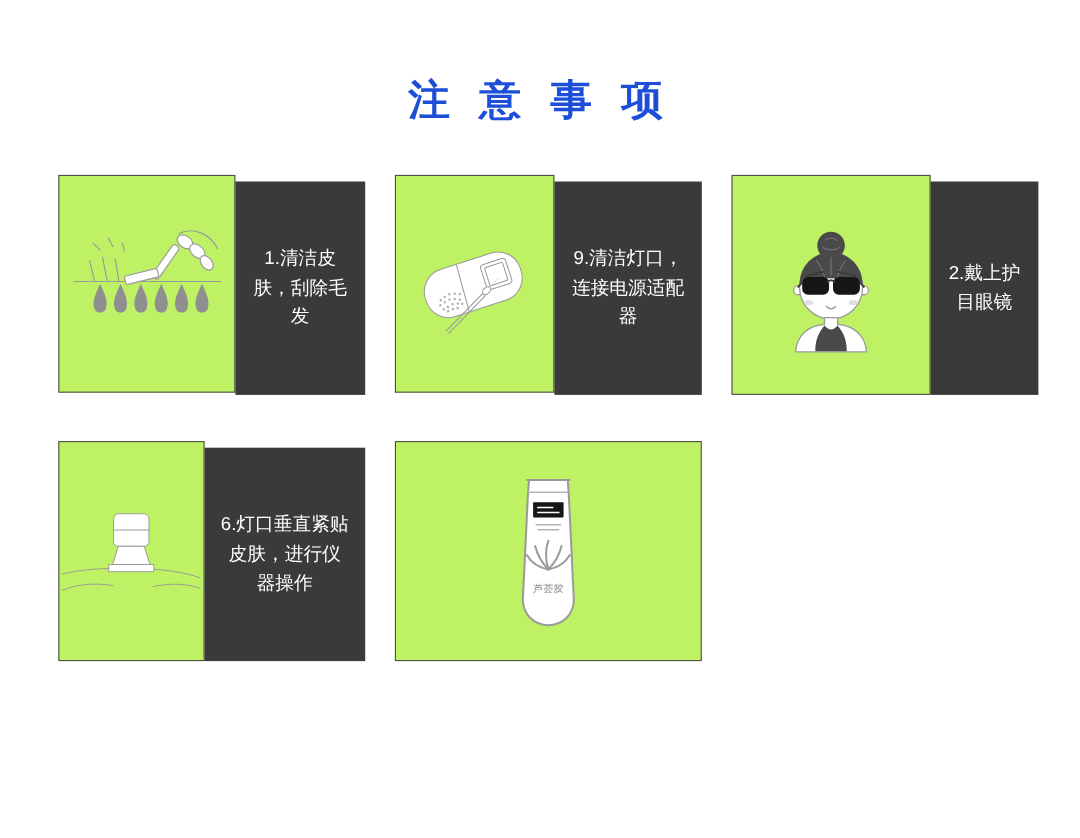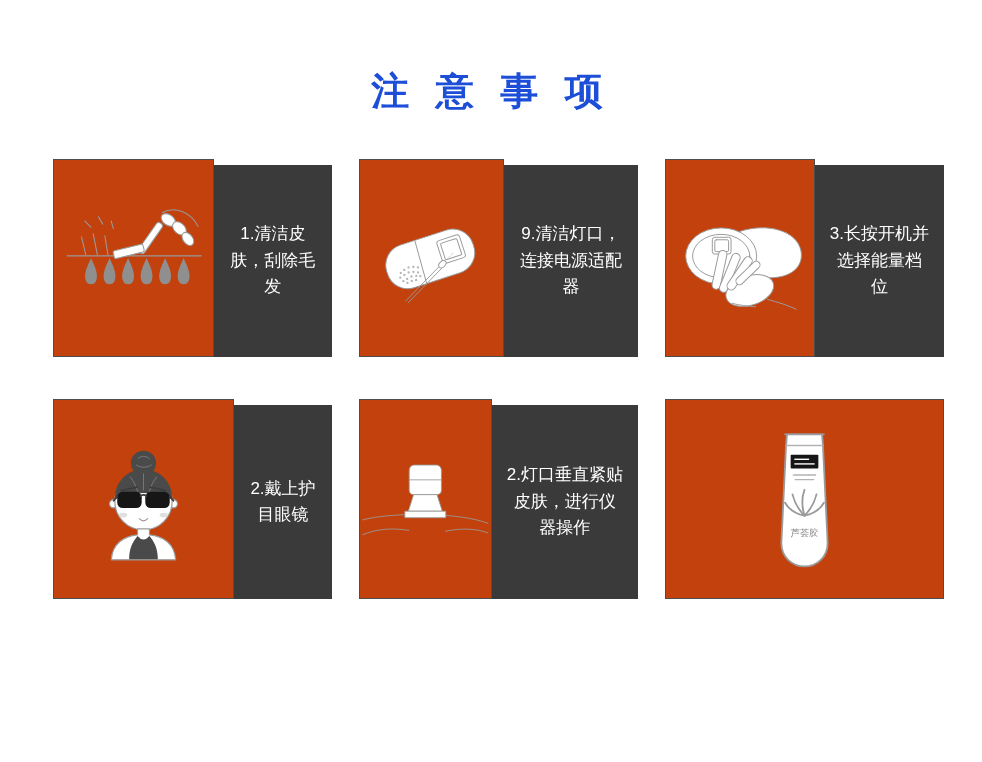--- a/index.html
+++ b/index.html
@@ -12,21 +12,21 @@
   .title {
     text-align:center; margin-top:66px;
     font-size:38px; font-weight:bold; letter-spacing:8px; color:#1d4ed8;
   }
   .panels {
     display:grid; grid-template-columns:repeat(3,1fr);
     column-gap:12px; row-gap:42px;
     margin:42px 38px 0 38px;
   }
   .panel { display:flex; flex-direction:row;padding-left:15px; }
-  .art-box { border:1px solid #4d4d4d; background:#c2410c; height:198px; overflow:hidden; }
+  .art-box { border:1px solid #4d4d4d; background:#bef264; height:198px; overflow:hidden; }
   .row2 .art-box { height:200px; }
   .art-box svg { width:100%; height:100%; display:block; }
   .caption {
     margin-top:6px; background:#3a3a3a; color:#fff;
     font-size:17px; line-height:1.55;
     display:flex; align-items:center; justify-content:center;
     text-align:center; min-height:38px; padding:3px 14px;
   }
   .row2 .caption { min-height:70px; }
 
@@ -109,39 +109,20 @@
           </g>
           <line class="ln" x1="96" y1="190" x2="166" y2="118"></line>
           <line class="ln" x1="101" y1="194" x2="171" y2="122"></line>
           <ellipse class="fw" cx="173" cy="113" rx="9" ry="6" transform="rotate(-45 173 113)"></ellipse>
           <path class="thin" stroke-dasharray="4 4" d="M181 104 L197 88"></path>
         </svg>
       </div>
       <div class="caption">9.清洁灯口，连接电源适配器</div>
     </section>
 
-    <section class="panel row1">
-      <div class="art-box">
-        <svg viewBox="0 0 300 200">
-          <path class="fw" d="M150 46 C 205 28 266 44 274 86 C 280 120 250 142 206 140 C 186 139 168 135 156 131 L150 46 Z"></path>
-          <ellipse class="fw" cx="112" cy="96" rx="72" ry="57"></ellipse>
-          <ellipse class="ln" cx="112" cy="96" rx="58" ry="44"></ellipse>
-          <rect class="fw" x="94" y="58" width="38" height="34" rx="5"></rect>
-          <rect class="ln" x="99" y="63" width="28" height="24" rx="3"></rect>
-          <ellipse class="fw" cx="170" cy="166" rx="50" ry="30" transform="rotate(-18 170 166)"></ellipse>
-          <rect class="fw" x="100" y="84" width="17" height="80" rx="8.5" transform="rotate(12 108 124)"></rect>
-          <rect class="fw" x="121" y="88" width="17" height="84" rx="8.5" transform="rotate(22 129 130)"></rect>
-          <rect class="fw" x="141" y="92" width="17" height="78" rx="8.5" transform="rotate(34 149 131)"></rect>
-          <rect class="fw" x="159" y="99" width="15" height="62" rx="7.5" transform="rotate(46 166 130)"></rect>
-          <path class="ln" d="M206 184 C 228 190 248 196 264 204"></path>
-          <path class="ln" d="M134 192 C 150 196 166 198 182 199"></path>
-        </svg>
-      </div>
-      <div class="caption">3.长按开机并选择能量档位</div>
-    </section>
 
     <section class="panel row2">
       <div class="art-box">
         <svg viewBox="0 0 300 200">
           <circle class="fd" cx="150" cy="40" r="21"></circle>
           <path class="hl" d="M141 32 C 146 27 155 27 160 33"></path>
           <path class="hl" d="M138 43 C 144 48 157 48 163 43"></path>
           <circle class="fw" cx="100" cy="108" r="7"></circle>
           <circle class="fw" cx="200" cy="108" r="7"></circle>
           <circle class="fw" cx="150" cy="104" r="48"></circle>
@@ -171,21 +152,21 @@
         <svg viewBox="0 0 300 200">
           <path class="ln" d="M6 148 C 70 130 230 130 294 156"></path>
           <path class="ln" d="M6 182 C 40 168 74 166 112 172"></path>
           <path class="ln" d="M196 174 C 236 166 268 168 294 178"></path>
           <path class="fw" d="M125 22 L175 22 C 182 22 187 27 187 35 L187 80 C 187 86 183 90 177 90 L123 90 C 117 90 113 86 113 80 L113 35 C 113 27 118 22 125 22 Z"></path>
           <path class="fw" d="M123 90 L177 90 L189 128 L111 128 Z"></path>
           <path class="fw" d="M103 128 L197 128 L197 143 L103 143 Z"></path>
           <line class="ln" x1="113" y1="56" x2="187" y2="56"></line>
         </svg>
       </div>
-      <div class="caption">2.灯口垂直紧贴皮肤，进行仪器操作</div>
+      <div class="caption">6.灯口垂直紧贴皮肤，进行仪器操作</div>
     </section>
 
     <section class="panel row2">
       <div class="art-box">
         <svg viewBox="0 0 300 200">
           <line class="ln" x1="129" y1="30" x2="171" y2="30"></line>
           <path class="fw" d="M131 30 L169 30 L170 42 L175 146 C 176 163 163 173 150 173 C 137 173 124 163 125 146 L130 42 Z"></path>
           <line class="thin" x1="130" y1="42" x2="170" y2="42"></line>
           <rect class="dk" x="135" y="52" width="30" height="15" rx="1"></rect>
           <line class="wt" x1="139" y1="57" x2="155" y2="57"></line>

